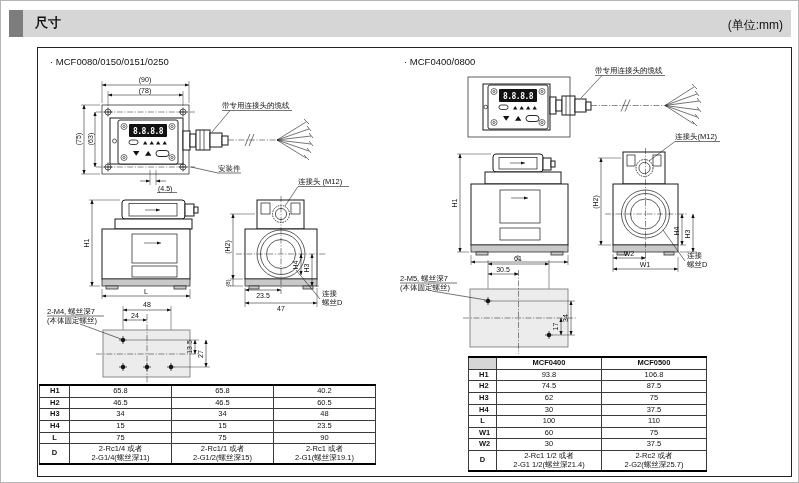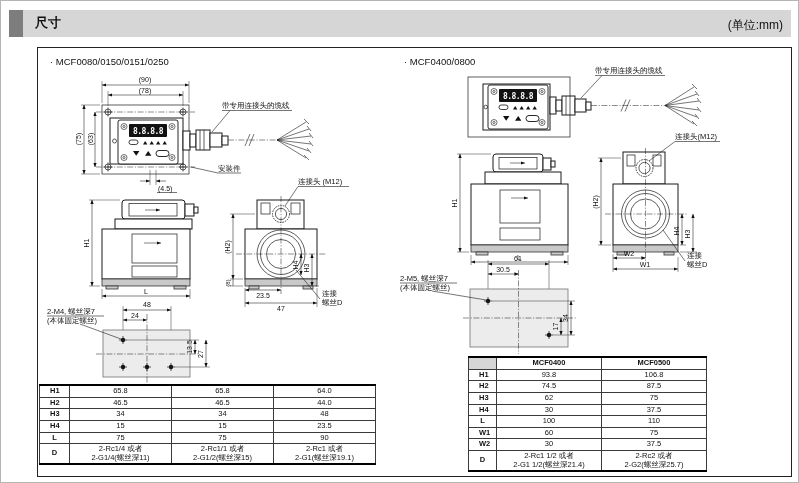--- a/index.html
+++ b/index.html
@@ -385,27 +385,27 @@
           <col style="width:30px">
           <col style="width:102px">
           <col style="width:102px">
           <col style="width:102px">
         </colgroup>
       <tbody>
       <tr>
         <th>H1</th>
         <td>65.8</td>
         <td>65.8</td>
-        <td>64.0</td>
+        <td>40.2</td>
       </tr>
       <tr>
         <th>H2</th>
         <td>46.5</td>
         <td>46.5</td>
-        <td>44.0</td>
+        <td>60.5</td>
       </tr>
       <tr>
         <th>H3</th>
         <td>34</td>
         <td>34</td>
         <td>48</td>
       </tr>
       <tr>
         <th>H4</th>
         <td>15</td>

